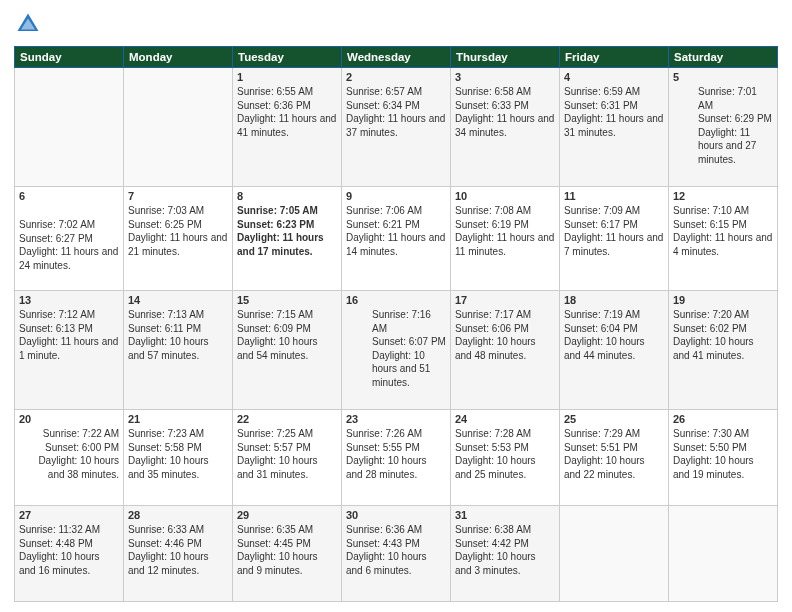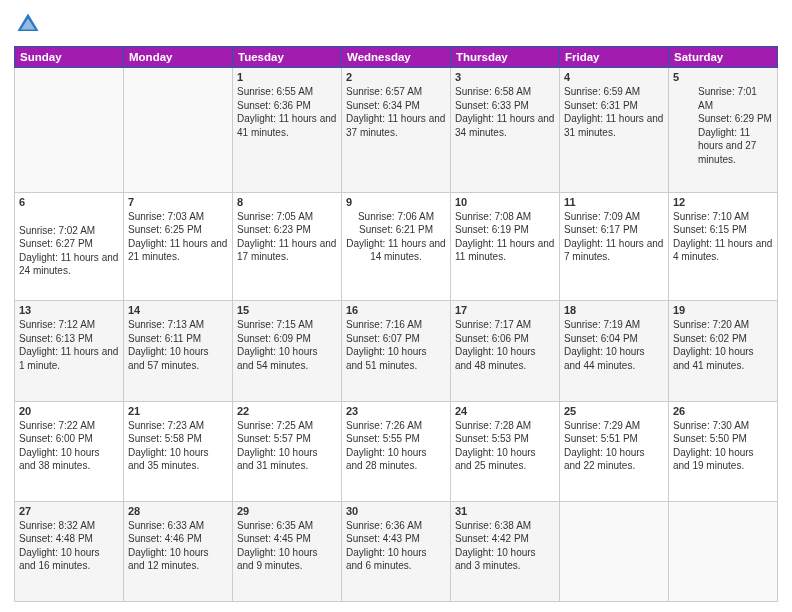--- a/index.html
+++ b/index.html
@@ -51,21 +51,21 @@
     .cal-subtitle {
       font-size: 14px;
       color: #555;
     }
     .calendar-table {
       width: 100%;
       border-collapse: collapse;
       flex: 1;
     }
     .calendar-table th {
-      background-color: #a21caf;
+      background-color: #14532d;
       color: #fff;
       font-size: 11.5px;
       font-weight: bold;
       text-align: left;
       padding: 4px 5px;
       border: 1px solid #1a5fa0;
     }
     .calendar-table td {
       border: 1px solid #ccc;
       vertical-align: top;
@@ -173,27 +173,27 @@
 Daylight: 11 hours and 24 minutes.</div>
           </td>
           <td>
             <span class="day-num">7</span>
             <div class="day-info" style="white-space: pre-line;">Sunrise: 7:03 AM
 Sunset: 6:25 PM
 Daylight: 11 hours and 21 minutes.</div>
           </td>
           <td>
             <span class="day-num">8</span>
-            <div class="day-info" style="white-space: pre-line;">Sunrise: 7:05 AM
+            <div class="day-info" style="white-space: pre-line; font-weight: bold;">Sunrise: 7:05 AM
 Sunset: 6:23 PM
 Daylight: 11 hours and 17 minutes.</div>
           </td>
           <td>
             <span class="day-num">9</span>
-            <div class="day-info" style="white-space: pre-line; text-align: center;">Sunrise: 7:06 AM
+            <div class="day-info" style="white-space: pre-line;">Sunrise: 7:06 AM
 Sunset: 6:21 PM
 Daylight: 11 hours and 14 minutes.</div>
           </td>
           <td>
             <span class="day-num">10</span>
             <div class="day-info" style="white-space: pre-line;">Sunrise: 7:08 AM
 Sunset: 6:19 PM
 Daylight: 11 hours and 11 minutes.</div>
           </td>
           <td>
@@ -223,21 +223,21 @@
 Daylight: 10 hours and 57 minutes.</div>
           </td>
           <td>
             <span class="day-num">15</span>
             <div class="day-info" style="white-space: pre-line;">Sunrise: 7:15 AM
 Sunset: 6:09 PM
 Daylight: 10 hours and 54 minutes.</div>
           </td>
           <td>
             <span class="day-num">16</span>
-            <div class="day-info" style="white-space: pre-line;">Sunrise: 7:16 AM
+            <div class="day-info" style="white-space: pre-line; margin-left: 26px;">Sunrise: 7:16 AM
 Sunset: 6:07 PM
 Daylight: 10 hours and 51 minutes.</div>
           </td>
           <td>
             <span class="day-num">17</span>
             <div class="day-info" style="white-space: pre-line;">Sunrise: 7:17 AM
 Sunset: 6:06 PM
 Daylight: 10 hours and 48 minutes.</div>
           </td>
           <td>
@@ -249,21 +249,21 @@
           <td>
             <span class="day-num">19</span>
             <div class="day-info" style="white-space: pre-line;">Sunrise: 7:20 AM
 Sunset: 6:02 PM
 Daylight: 10 hours and 41 minutes.</div>
           </td>
         </tr>
         <tr>
           <td>
             <span class="day-num">20</span>
-            <div class="day-info" style="white-space: pre-line;">Sunrise: 7:22 AM
+            <div class="day-info" style="white-space: pre-line; text-align: right;">Sunrise: 7:22 AM
 Sunset: 6:00 PM
 Daylight: 10 hours and 38 minutes.</div>
           </td>
           <td>
             <span class="day-num">21</span>
             <div class="day-info" style="white-space: pre-line;">Sunrise: 7:23 AM
 Sunset: 5:58 PM
 Daylight: 10 hours and 35 minutes.</div>
           </td>
           <td>
@@ -293,21 +293,21 @@
           <td>
             <span class="day-num">26</span>
             <div class="day-info" style="white-space: pre-line;">Sunrise: 7:30 AM
 Sunset: 5:50 PM
 Daylight: 10 hours and 19 minutes.</div>
           </td>
         </tr>
         <tr>
           <td>
             <span class="day-num">27</span>
-            <div class="day-info" style="white-space: pre-line;">Sunrise: 8:32 AM
+            <div class="day-info" style="white-space: pre-line;">Sunrise: 11:32 AM
 Sunset: 4:48 PM
 Daylight: 10 hours and 16 minutes.</div>
           </td>
           <td>
             <span class="day-num">28</span>
             <div class="day-info" style="white-space: pre-line;">Sunrise: 6:33 AM
 Sunset: 4:46 PM
 Daylight: 10 hours and 12 minutes.</div>
           </td>
           <td>

